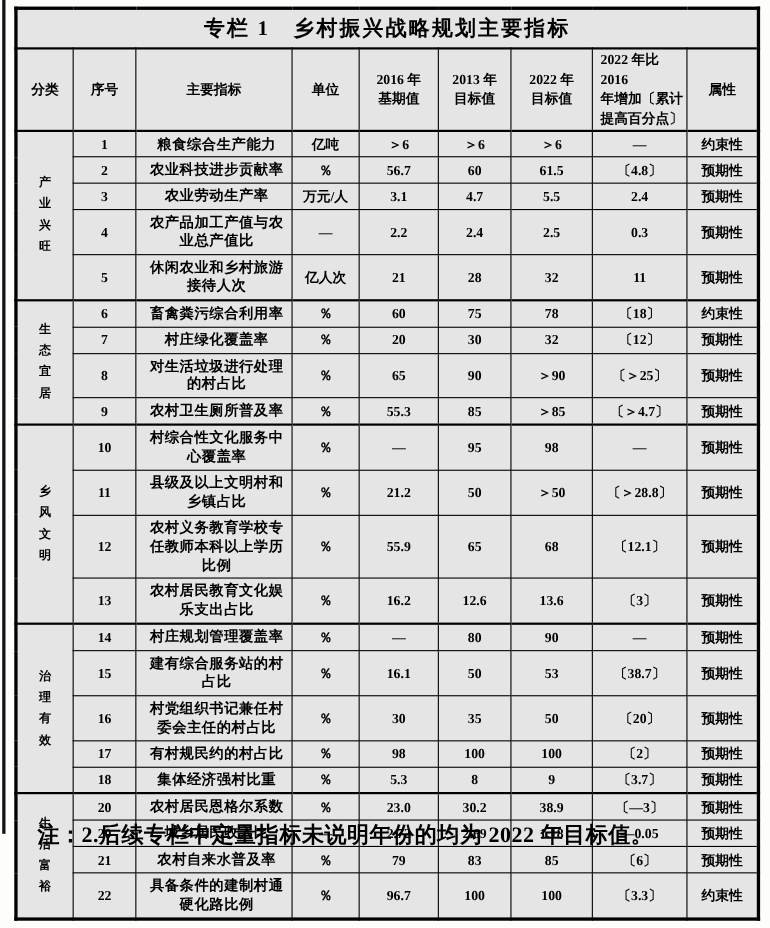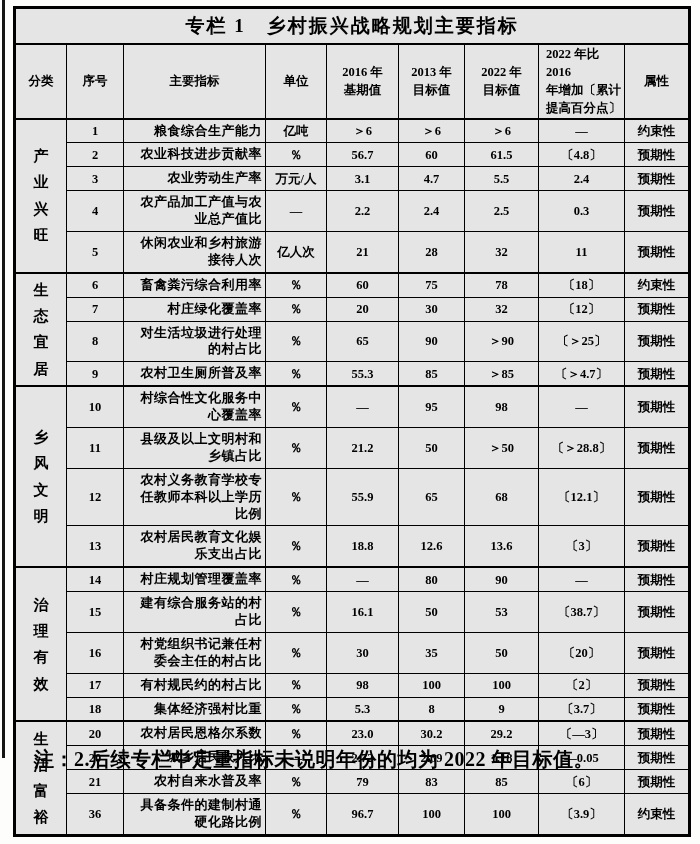--- a/index.html
+++ b/index.html
@@ -32,28 +32,28 @@
     white-space:pre-line;line-height:1.45;
     padding:0 3px;
   }
   th.col7{text-align:left;padding-left:7px;}
   tbody td{
     font-size:12.5px;font-weight:bold;
     text-align:center;line-height:1.3;
     padding:3px 2px;
   }
   td.c-indicator{
-    text-align:right;padding-left:8px;padding-right:3px;
+    text-align:center;padding-left:8px;padding-right:3px;
     font-size:13px;letter-spacing:0.5px;
   }
   td.cat-cell{padding:2px 0;}
   .vert{
     display:inline-block;width:15px;
     word-break:break-all;line-height:1.75;
-    font-size:15px;font-weight:bold;
+    font-size:11px;font-weight:bold;
   }
   tr.cat-start td{border-top:2px solid #000;}
   .notes{
     position:absolute;left:34px;top:744px;width:640px;
     display:flex;align-items:flex-start;
     font-size:20px;font-weight:bold;
   }
   .notes-label{flex:0 0 auto;line-height:1.5;}
   .notes-items{flex:1 1 auto;}
   .note-item{
@@ -220,21 +220,21 @@
         <td class="c-v2016">55.9</td>
         <td class="c-v2020">65</td>
         <td class="c-v2022">68</td>
         <td class="c-change">〔12.1〕</td>
         <td class="c-attr">预期性</td>
       </tr>
       <tr>
         <td class="c-num">13</td>
         <td class="c-indicator">农村居民教育文化娱乐支出占比</td>
         <td class="c-unit">％</td>
-        <td class="c-v2016">18.8</td>
+        <td class="c-v2016">16.2</td>
         <td class="c-v2020">12.6</td>
         <td class="c-v2022">13.6</td>
         <td class="c-change">〔3〕</td>
         <td class="c-attr">预期性</td>
       </tr>
       <tr class="cat-start">
         <td rowspan="5" class="cat-cell"><span class="vert">治理有效</span></td>
         <td class="c-num">14</td>
         <td class="c-indicator">村庄规划管理覆盖率</td>
         <td class="c-unit">％</td>
@@ -284,21 +284,21 @@
         <td class="c-change">〔3.7〕</td>
         <td class="c-attr">预期性</td>
       </tr>
       <tr class="cat-start">
         <td rowspan="4" class="cat-cell"><span class="vert">生活富裕</span></td>
         <td class="c-num">20</td>
         <td class="c-indicator">农村居民恩格尔系数</td>
         <td class="c-unit">％</td>
         <td class="c-v2016">23.0</td>
         <td class="c-v2020">30.2</td>
-        <td class="c-v2022">29.2</td>
+        <td class="c-v2022">38.9</td>
         <td class="c-change">〔—3〕</td>
         <td class="c-attr">预期性</td>
       </tr>
       <tr>
         <td class="c-num">20</td>
         <td class="c-indicator">城乡居民收入比</td>
         <td class="c-unit">—</td>
         <td class="c-v2016">2.72</td>
         <td class="c-v2020">2.69</td>
         <td class="c-v2022">1.18</td>
@@ -309,27 +309,27 @@
         <td class="c-num">21</td>
         <td class="c-indicator">农村自来水普及率</td>
         <td class="c-unit">％</td>
         <td class="c-v2016">79</td>
         <td class="c-v2020">83</td>
         <td class="c-v2022">85</td>
         <td class="c-change">〔6〕</td>
         <td class="c-attr">预期性</td>
       </tr>
       <tr>
-        <td class="c-num">36</td>
+        <td class="c-num">22</td>
         <td class="c-indicator">具备条件的建制村通硬化路比例</td>
         <td class="c-unit">％</td>
         <td class="c-v2016">96.7</td>
         <td class="c-v2020">100</td>
         <td class="c-v2022">100</td>
-        <td class="c-change">〔3.9〕</td>
+        <td class="c-change">〔3.3〕</td>
         <td class="c-attr">约束性</td>
       </tr>
     </tbody>
 </table>
 
 <div class="notes">
   <span class="notes-label">注：</span>
   <div class="notes-items" id="notes-items">
       <div class="note-item">2.后续专栏中定量指标未说明年份的均为 2022 年目标值。</div>
     </div>

